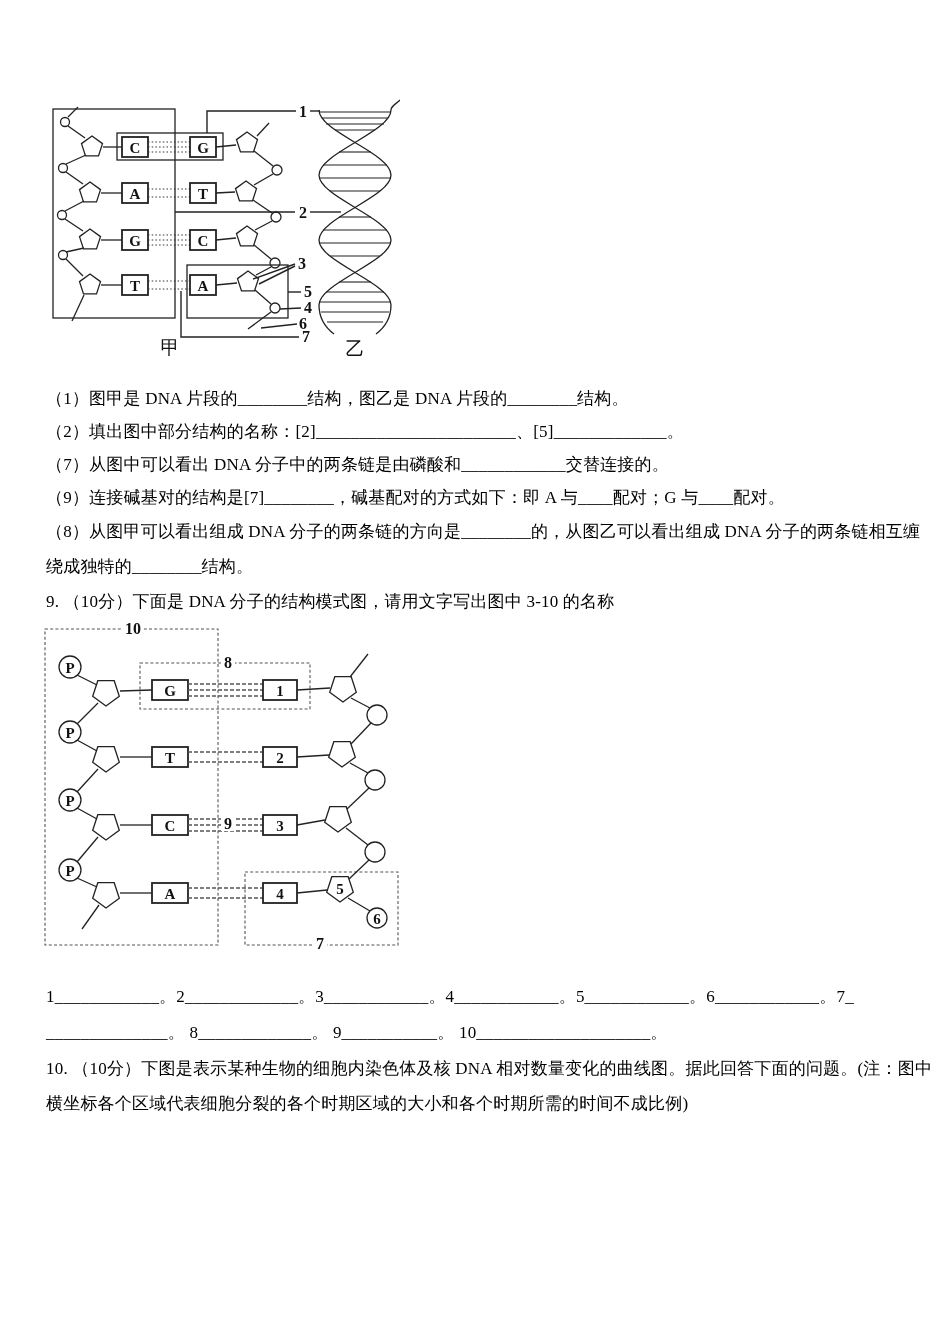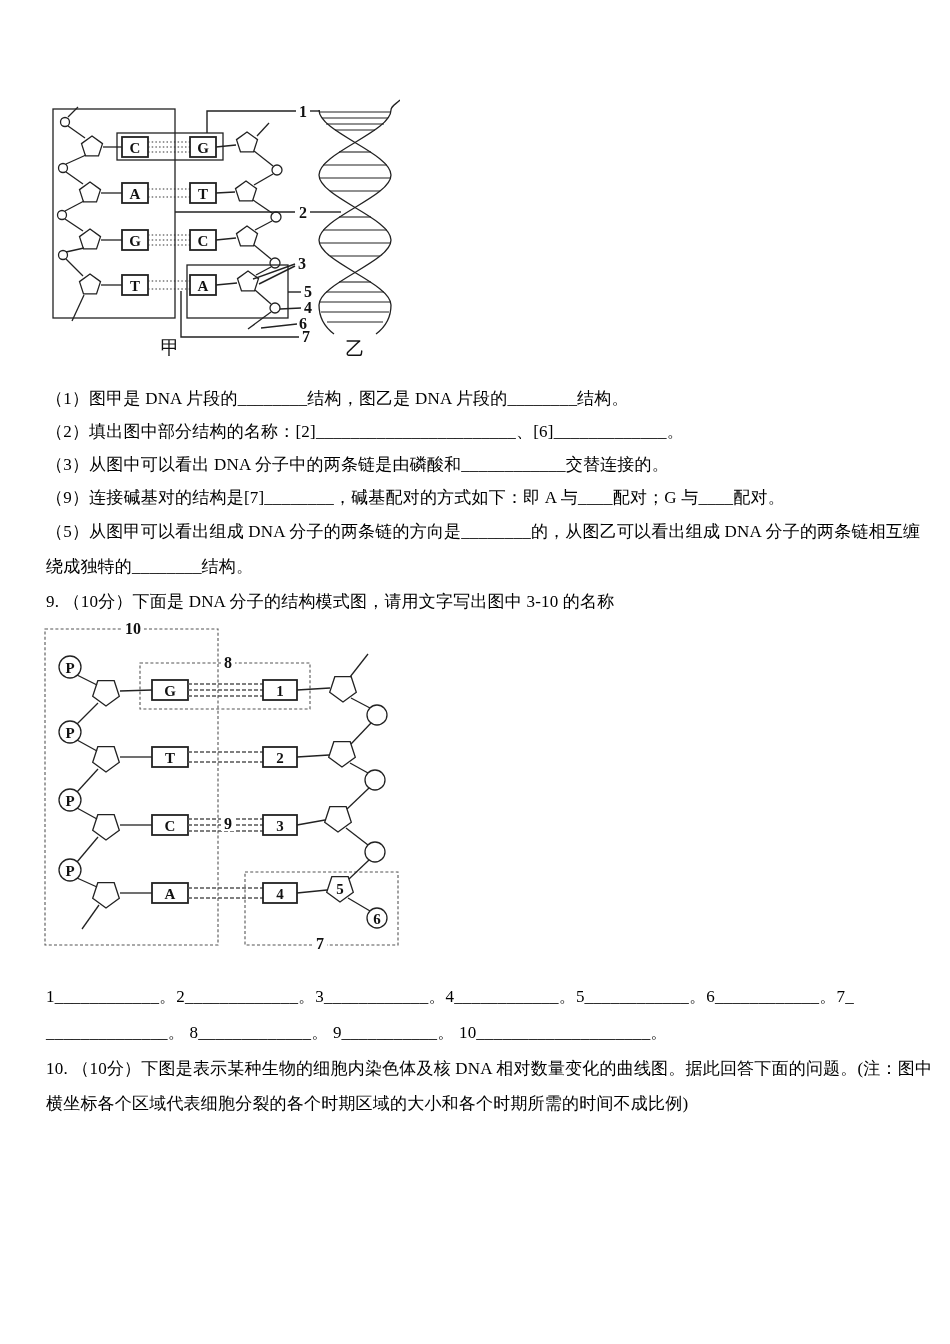--- a/index.html
+++ b/index.html
@@ -158,24 +158,24 @@
     <text class="lbl" x="266" y="247" text-anchor="middle">7</text>
   </g>
 
   <g>
     <text class="cap" x="130" y="259" text-anchor="middle">甲</text>
     <text class="cap" x="315" y="260" text-anchor="middle">乙</text>
   </g>
 </svg>
 
 <div class="tline" style="top:387px">（1）图甲是 DNA 片段的________结构，图乙是 DNA 片段的________结构。</div>
-<div class="tline" style="top:420px">（2）填出图中部分结构的名称：[2]_______________________、[6]_____________。</div>
-<div class="tline" style="top:453px">（3）从图中可以看出 DNA 分子中的两条链是由磷酸和____________交替连接的。</div>
+<div class="tline" style="top:420px">（2）填出图中部分结构的名称：[2]_______________________、[5]_____________。</div>
+<div class="tline" style="top:453px">（7）从图中可以看出 DNA 分子中的两条链是由磷酸和____________交替连接的。</div>
 <div class="tline" style="top:486px">（9）连接碱基对的结构是[7]________，碱基配对的方式如下：即 A 与____配对；G 与____配对。</div>
-<div class="tline" style="top:520px">（5）从图甲可以看出组成 DNA 分子的两条链的方向是________的，从图乙可以看出组成 DNA 分子的两条链相互缠</div>
+<div class="tline" style="top:520px">（8）从图甲可以看出组成 DNA 分子的两条链的方向是________的，从图乙可以看出组成 DNA 分子的两条链相互缠</div>
 <div class="tline" style="top:555px">绕成独特的________结构。</div>
 
 <div class="tline" style="top:590px">9. （10分）下面是 DNA 分子的结构模式图，请用文字写出图中 3-10 的名称</div>
 
 <svg style="left:40px;top:620px" width="380" height="335" viewBox="0 0 380 335">
 
   <g>
     <rect class="dash" x="5" y="9" width="173" height="316"></rect>
     <rect class="dash" x="100" y="43" width="170" height="46"></rect>
     <rect class="dash" x="205" y="252" width="153" height="73"></rect>

